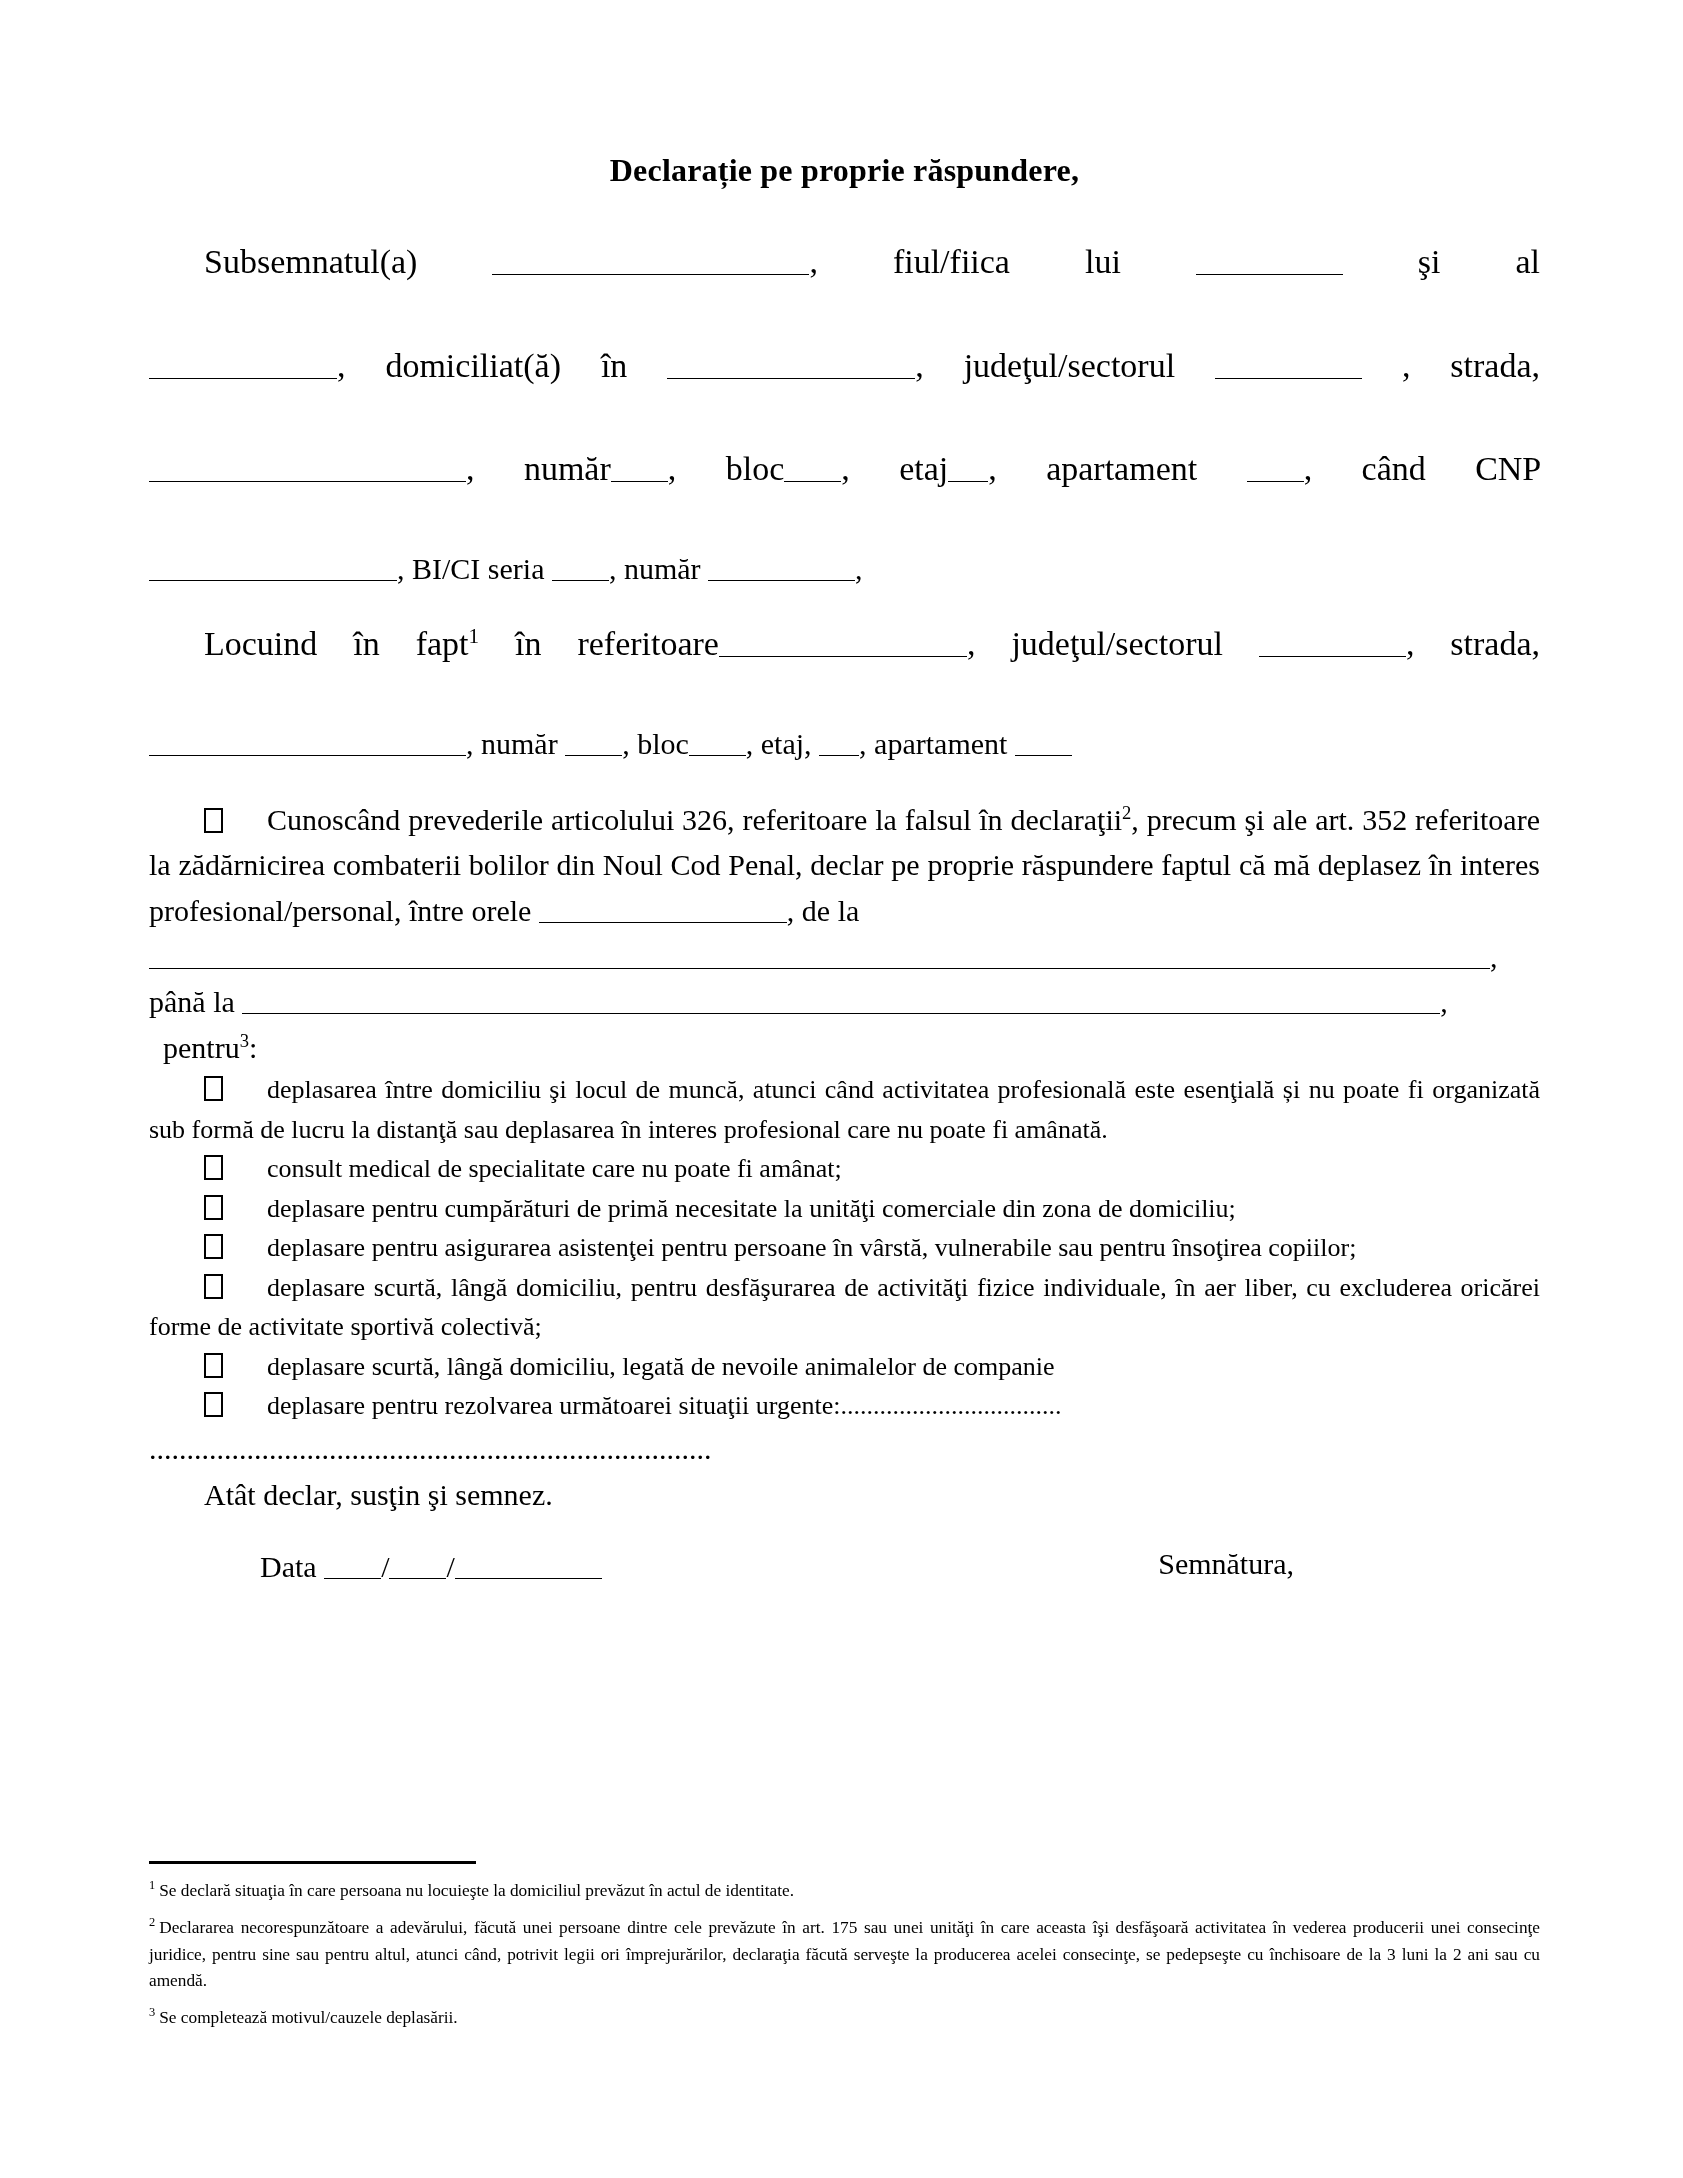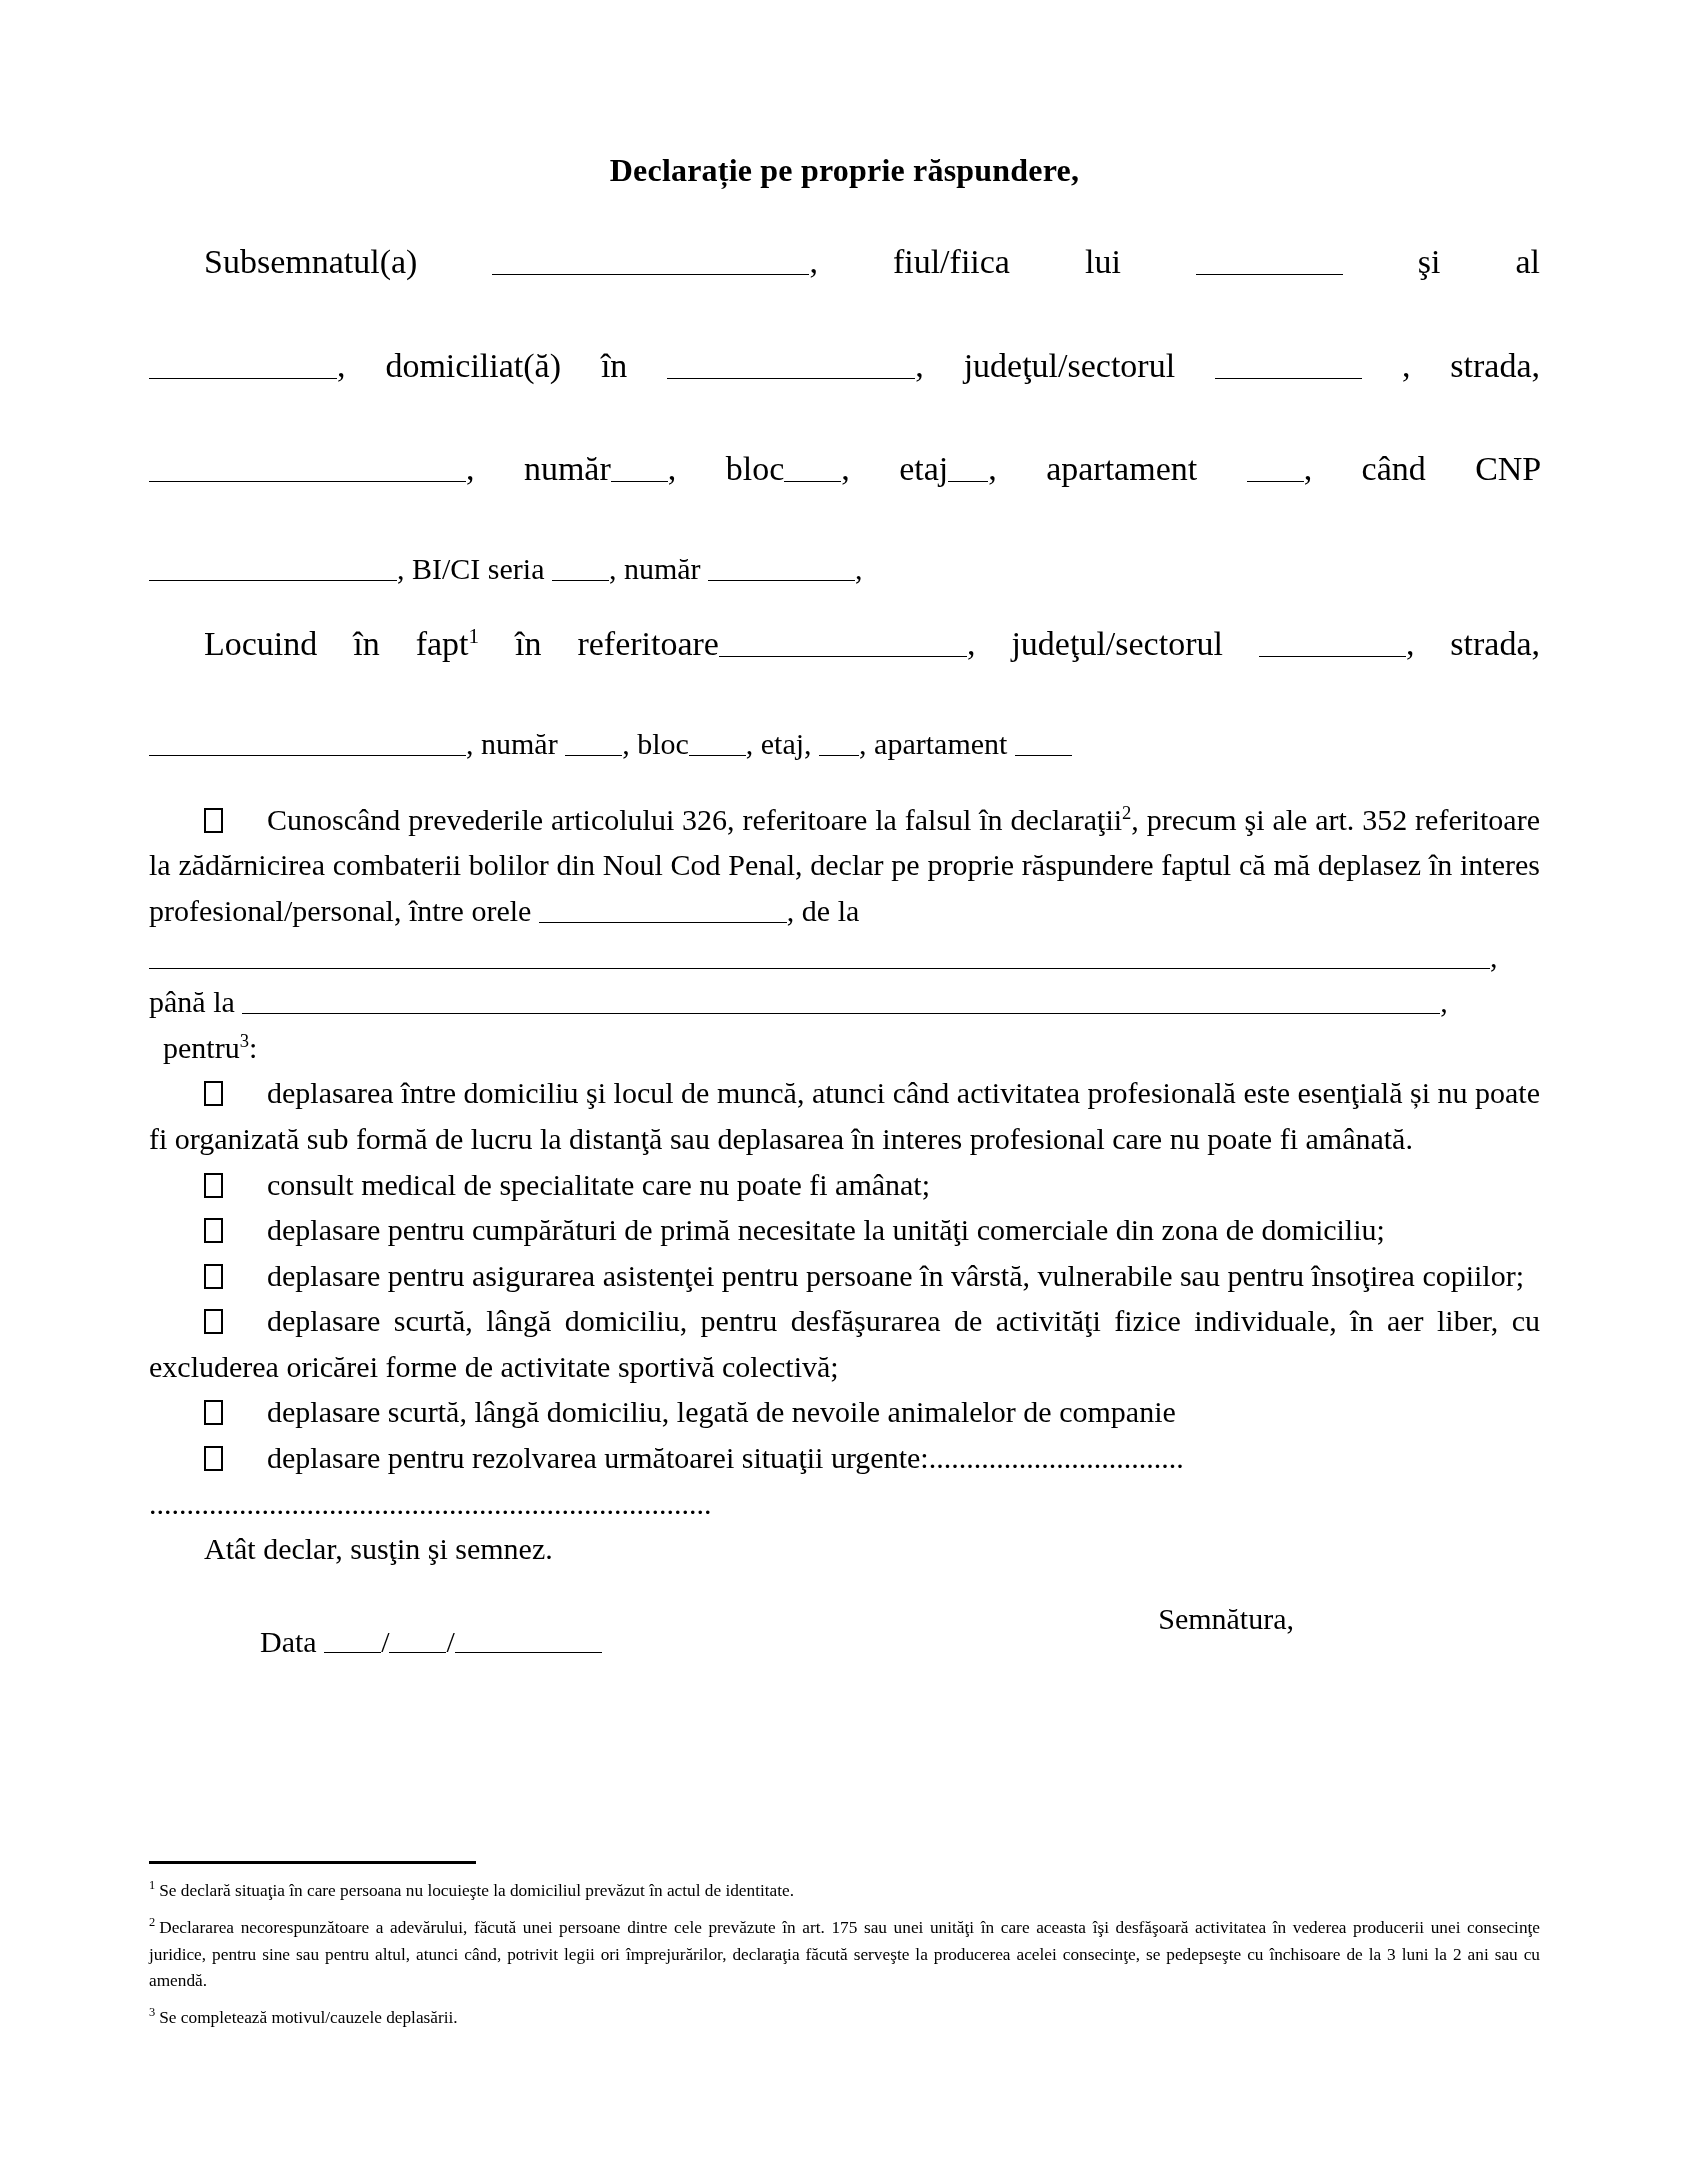--- a/index.html
+++ b/index.html
@@ -85,21 +85,21 @@
     display: inline-block;
     width: 19px;
     height: 25px;
     border: 2.2px solid #000;
     box-sizing: border-box;
     vertical-align: -3px;
     margin-right: 44px;
   }
 
   .list-item {
-    font-size: 30px;
+    font-size: 26px;
     line-height: 1.52;
     text-align: justify;
     text-align-last: left;
     margin: 0;
     padding-left: 0;
     text-indent: 55px;
   }
   .list-item .cb { text-indent: 0; }
 
   sup {
@@ -109,21 +109,21 @@
   }
 
   .dots { letter-spacing: 0px; }
 
   .sign-row {
     display: flex;
     font-size: 30px;
     margin-top: 30px;
     padding-left: 111px;
   }
-  .sign-row .date-cell { flex: 0 0 auto; margin-top: 20px; }
+  .sign-row .date-cell { flex: 0 0 auto; }
   .sign-row .spacer { flex: 1 1 auto; }
   .sign-row .sig-cell { flex: 0 0 auto; padding-right: 246px; }
 
   
   .footnotes {
     position: absolute;
     left: 149px;
     top: 1861px;
     width: 1391px;
   }

